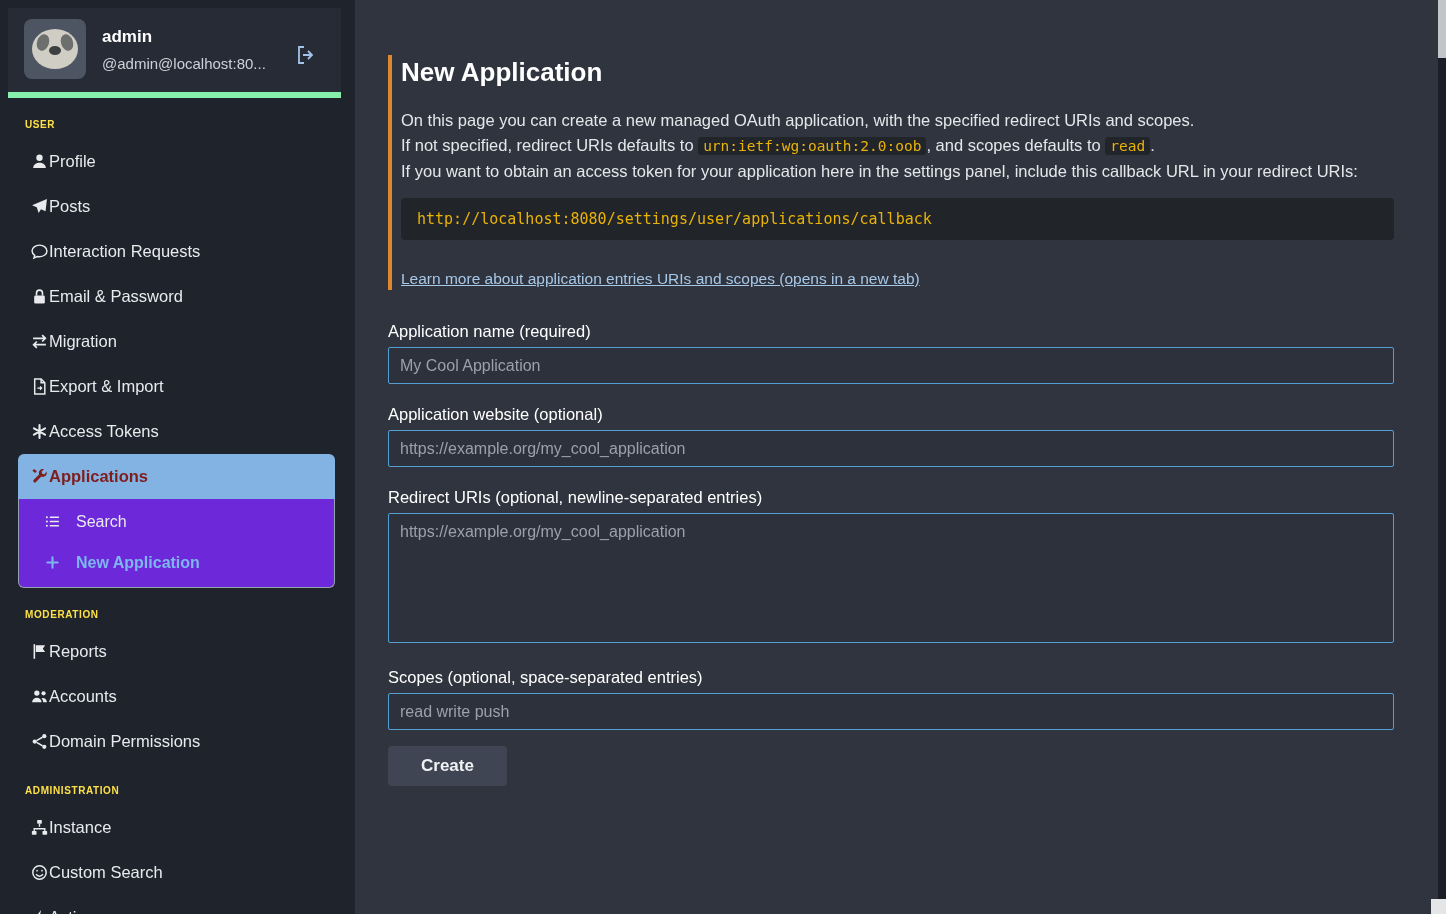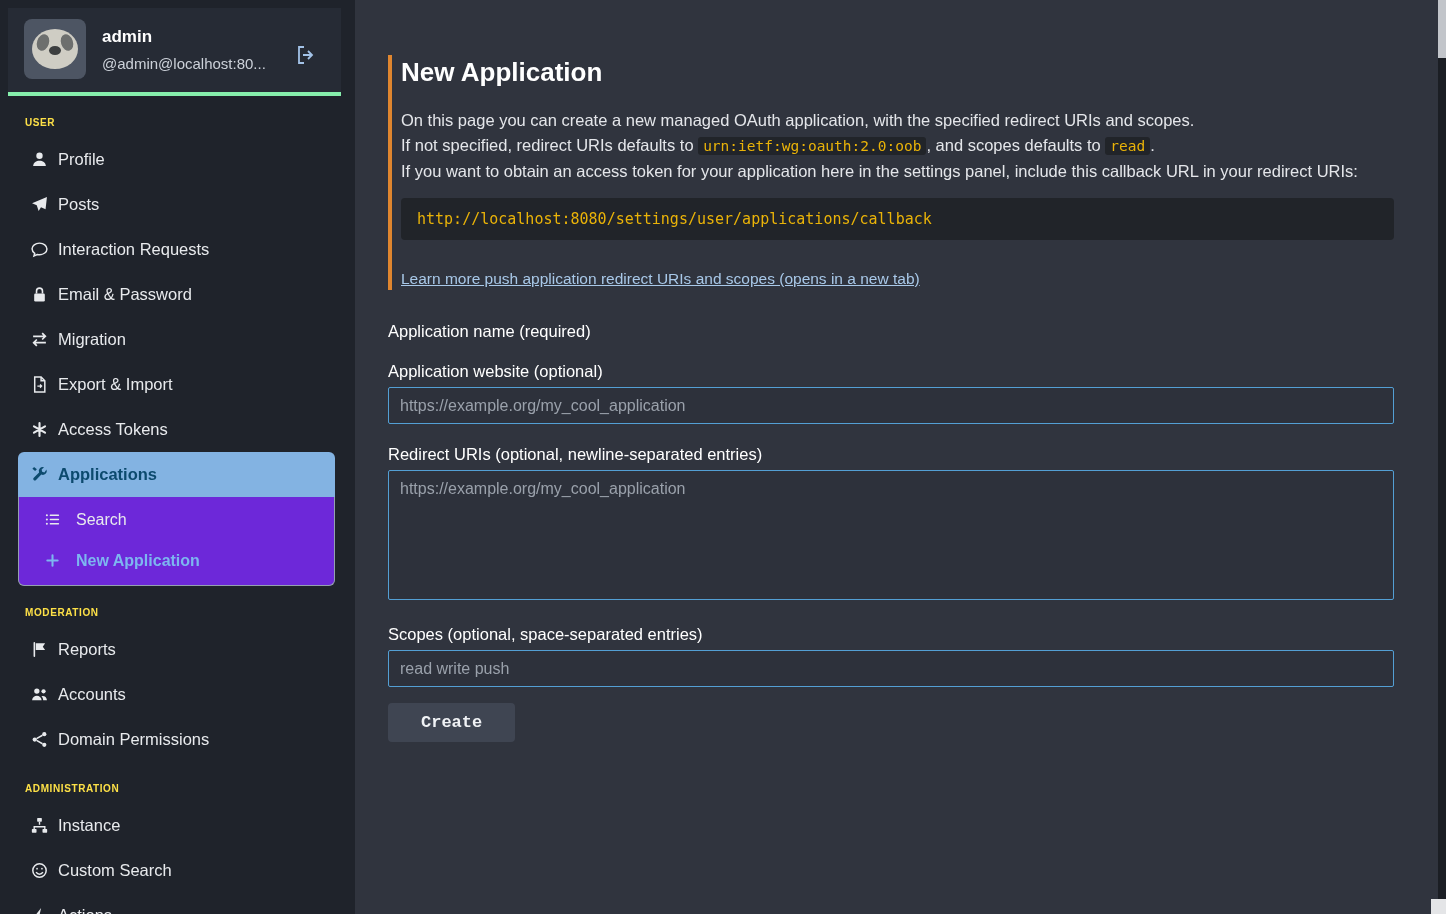--- a/index.html
+++ b/index.html
@@ -14,21 +14,21 @@
 
   
   .sidebar {
     width:355px; min-width:355px; height:914px;
     background:#1f232b;
     overflow:hidden;
   }
   .user-card {
     margin:8px 14px 0 8px;
     background:#262b35;
-    border-bottom:4px solid #86efac;
+    border-bottom:6px solid #86efac;
     display:flex; align-items:center; gap:16px;
     padding:11px 14px 13px 16px;
     position:relative;
     cursor:pointer;
   }
   .avatar {
     width:62px; height:60px; border-radius:8px;
     background:#4d5563;
     display:flex; align-items:center; justify-content:center;
     overflow:hidden; flex-shrink:0;
@@ -41,30 +41,30 @@
   .user-meta { min-width:0; }
   .user-name { font-weight:bold; font-size:17px; color:#ffffff; margin-bottom:8px; }
   .user-handle { font-size:15px; color:#ccd1d9; white-space:nowrap; overflow:hidden; text-overflow:ellipsis; max-width:195px; }
   .logout { position:absolute; right:24px; top:36px; color:#a3c3e8; cursor:pointer; }
 
   .section-label {
     color:#fde047; font-weight:bold; font-size:10px;
     letter-spacing:.6px; margin:21px 4px 9px 25px;
   }
   .nav-item {
-    display:flex; align-items:center; gap:10px;
+    display:flex; align-items:center; gap:1px;
     padding:11px 10px 11px 30px;
     font-size:16.5px; line-height:23px;
     color:#e8eaed; cursor:pointer;
   }
   .nav-item .ni { width:18px; display:flex; justify-content:center; align-items:center; flex-shrink:0; }
 
   .nav-group { margin:0 20px 0 18px; }
   .nav-group .nav-item.active {
-    background:#83b3e2; color:#0c4a6e; font-weight:bold;
+    background:#83b3e2; color:#7f1d1d; font-weight:bold;
     border-radius:6px 6px 0 0;
     padding-left:12px;
   }
   .submenu {
     border:1px solid #95a0b0; border-top:none;
     border-radius:0 0 6px 6px;
     background:#6d28d9;
     padding:2px 0 4px;
   }
   .nav-item.sub { padding:9px 8px 9px 24px; font-size:16px; gap:15px; }
@@ -112,21 +112,21 @@
     font-size:16px;
     padding:0 11px;
   }
   .text-input { height:37px; }
   .text-area { height:130px; padding-top:9px; resize:none; }
   .text-input::placeholder, .text-area::placeholder { color:#9aa1ab; opacity:1; }
   .create-btn {
     margin-top:16px;
     background:#3f4552;
     color:#f0f2f5;
-    font-family:Liberation Mono, monospace;
+    font-family:Liberation Sans, sans-serif;
     font-weight:bold; font-size:17px;
     border:none; border-radius:4px;
     padding:10px 33px;
     cursor:pointer;
   }
 
   
   .v-scrollbar {
     position:absolute; right:0; top:0;
     width:8px; height:914px;
@@ -332,26 +332,27 @@
 </aside>
 
 <main class="main">
 
   <section class="info-block">
     <h1 class="page-title">New Application</h1>
     <p class="intro-line">On this page you can create a new managed OAuth application, with the specified redirect URIs and scopes.</p>
     <p class="intro-line"><span>If not specified, redirect URIs defaults to </span><code class="inline-code">urn:ietf:wg:oauth:2.0:oob</code><span>, and scopes defaults to </span><code class="inline-code">read</code><span>.</span></p>
     <p class="intro-line">If you want to obtain an access token for your application here in the settings panel, include this callback URL in your redirect URIs:</p>
     <div class="code-block">http://localhost:8080/settings/user/applications/callback</div>
-    <a class="learn-link" href="#">Learn more push application redirect URIs and scopes (opens in a new tab)</a>
+    <a class="learn-link" href="#">Learn more about application entries URIs and scopes (opens in a new tab)</a>
   </section>
 
   <form class="app-form">
     <div class="field">
       <label class="field-label">Application name (required)</label>
+      <input type="text" class="text-input" placeholder="My Cool Application" style="">
     </div>
     <div class="field">
       <label class="field-label">Application website (optional)</label>
       <input type="text" class="text-input" placeholder="https://example.org/my_cool_application" style="">
     </div>
     <div class="field">
       <label class="field-label">Redirect URIs (optional, newline-separated entries)</label>
       <textarea class="text-area" placeholder="https://example.org/my_cool_application" style=""></textarea>
     </div>
     <div class="field" style="margin-bottom:0;">

